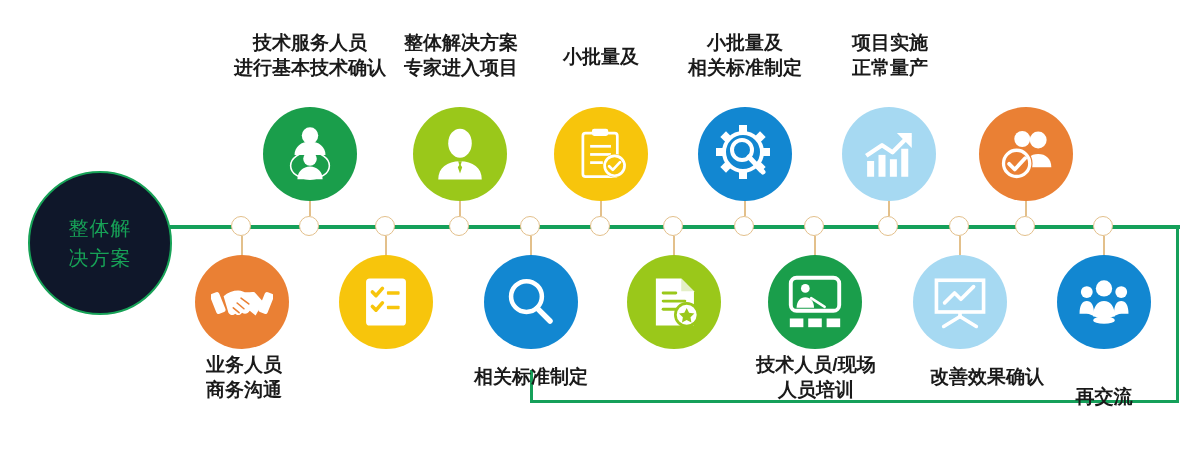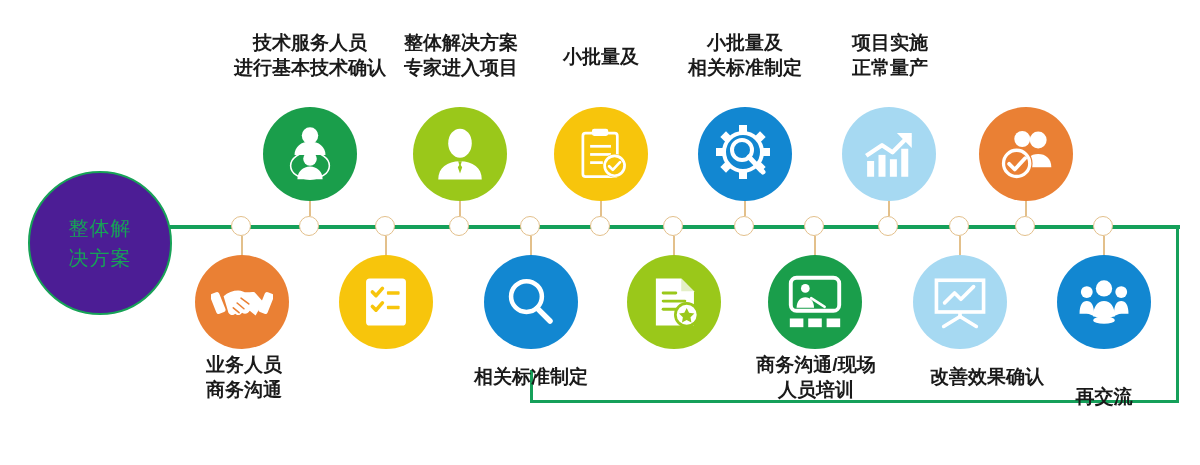--- a/index.html
+++ b/index.html
@@ -24,21 +24,21 @@
     left: 28px;
     top: 171px;
     width: 144px;
     height: 144px;
     border: 2px solid #17a257;
     border-radius: 50%;
     box-sizing: border-box;
     display: flex;
     align-items: center;
     justify-content: center;
-    background: #4c1d95;
+    background: #0f172a;
     z-index: 6;
   }
   .start-bubble .start-label {
     color: #17a257;
     font-size: 20px;
     line-height: 30px;
     text-align: center;
     letter-spacing: 1px;
     white-space: pre-line;
   }
@@ -343,21 +343,21 @@
       <circle cx="22" cy="18" r="4.5" fill="#fff"></circle>
       <path d="M13 38c0-7 4-11 9-11s9 4 9 11z" fill="#fff"></path>
       <line x1="28" y1="28" x2="42" y2="37" stroke="#fff" stroke-width="2.6" stroke-linecap="round"></line>
       <g fill="#fff">
         <path d="M6 49h14v9H6z" rx="2"></path>
         <path d="M25 49h14v9H25z"></path>
         <path d="M44 49h14v9H44z"></path>
       </g>
     </svg>
   </div>
-  <div class="step-label" style="left:737px;top:352px;width:158px">商务沟通/现场
+  <div class="step-label" style="left:737px;top:352px;width:158px">技术人员/现场
 人员培训</div>
 
   <div class="icon-circle" style="left:913px;top:255px;width:94px;height:94px;background:#a6d9f2">
     <svg width="58" height="58" viewBox="0 0 64 64" aria-hidden="true">
       <rect x="6" y="8" width="52" height="35" fill="none" stroke="#fff" stroke-width="4"></rect>
       <path d="M15 33l11-11 7 7 14-14" fill="none" stroke="#fff" stroke-width="4" stroke-linecap="round" stroke-linejoin="round"></path>
       <line x1="32" y1="43" x2="32" y2="50" stroke="#fff" stroke-width="4"></line>
       <line x1="32" y1="48" x2="14" y2="59" stroke="#fff" stroke-width="4" stroke-linecap="round"></line>
       <line x1="32" y1="48" x2="50" y2="59" stroke="#fff" stroke-width="4" stroke-linecap="round"></line>
     </svg>

